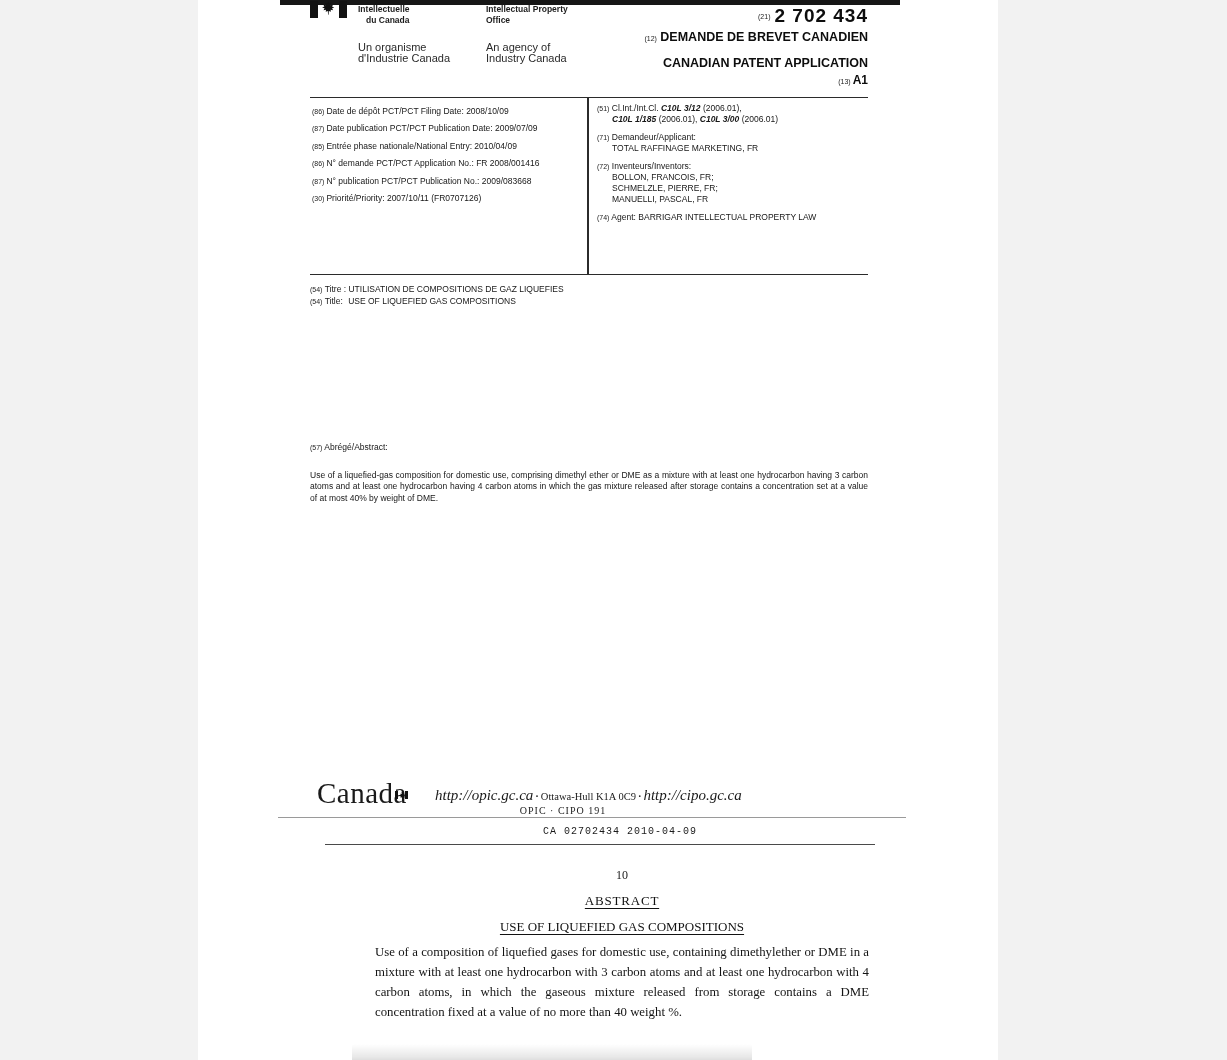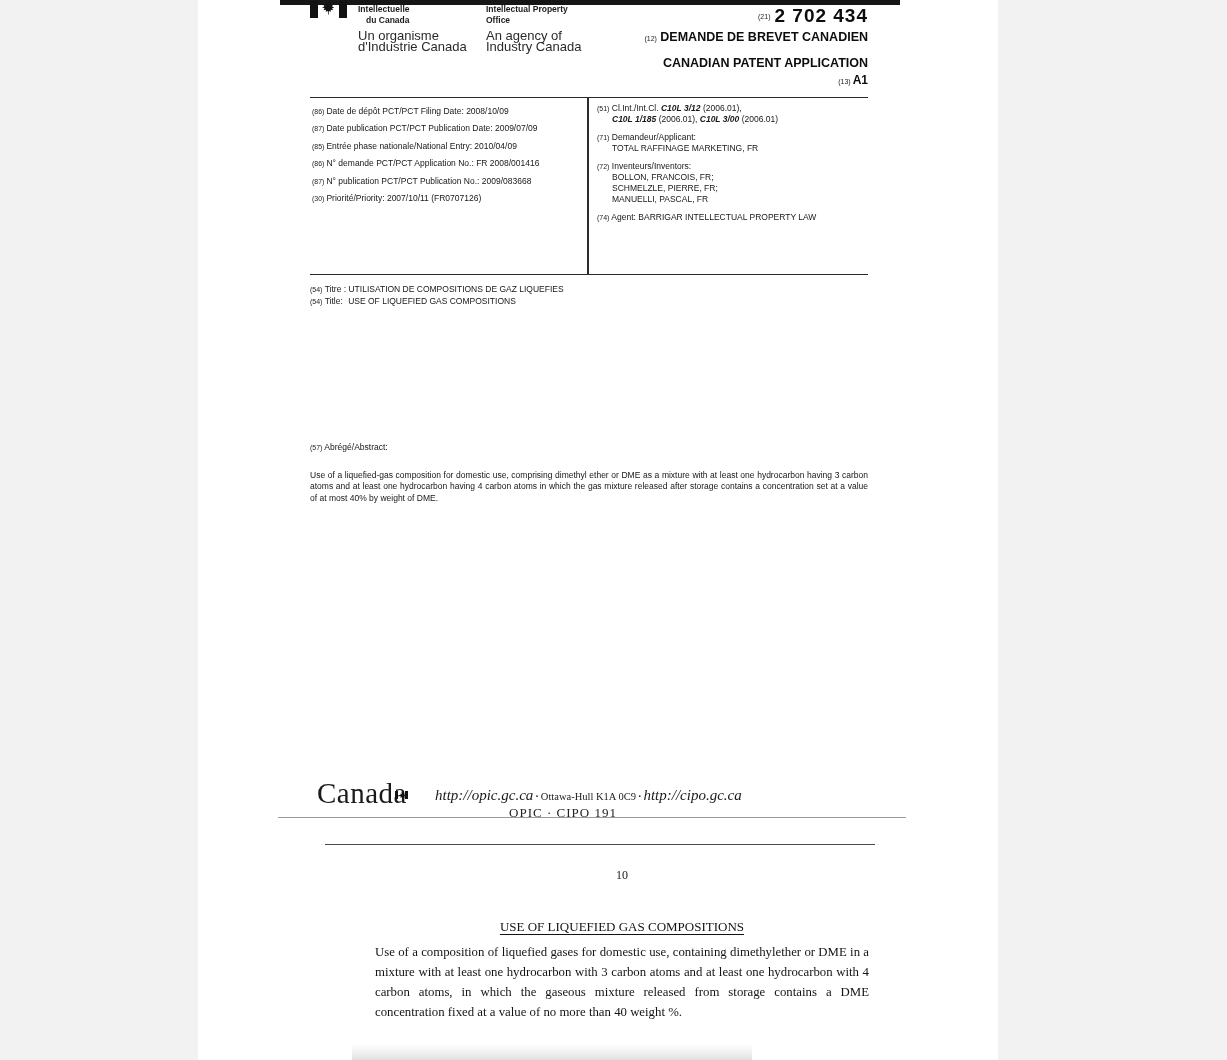--- a/index.html
+++ b/index.html
@@ -12,21 +12,21 @@
   .page{
     position:absolute;left:198px;top:0;width:800px;height:1060px;
     background:#ffffff;
   }
   .abs{position:absolute;}
 
   
   .topbar{left:82px;top:0;width:620px;height:4.5px;background:#161616;}
   .flag-logo{left:112px;top:1px;}
   .org{font-size:8.5px;line-height:10.5px;color:#1c1c1c;font-weight:600;}
-  .org-sub{font-size:13px;line-height:10.5px;color:#2a2a2a;font-weight:400;}
+  .org-sub{font-size:11px;line-height:10.5px;color:#2a2a2a;font-weight:400;margin-top:11px;}
   .org-fr{left:160px;top:4px;text-align:right;}
   .org-fr-sub{left:160px;top:31px;}
   .org-en{left:288px;top:4px;}
   .org-en-sub{left:288px;top:31px;}
   .header-right{right:130px;top:5px;text-align:right;width:330px;}
   .fnum{font-size:7px;color:#222;font-weight:400;letter-spacing:0;}
   .pubnum-line{font-size:19px;font-weight:700;letter-spacing:1px;color:#0d0d0d;}
   .pubnum-line .fnum{letter-spacing:0;margin-right:4px;position:relative;top:-3px;}
   .doctype{font-size:12.5px;font-weight:700;line-height:14.5px;color:#0d0d0d;margin-top:3px;}
   .kind-line{font-size:12px;font-weight:700;margin-top:3px;color:#0d0d0d;}
@@ -51,21 +51,21 @@
   .abstract-body{margin-top:17px;line-height:11.3px;text-align:justify;}
 
   
   .serif{font-family:"Liberation Serif",serif;}
   .wordmark{left:119px;top:777px;font-size:29px;color:#1a1a1a;letter-spacing:0.5px;}
   .wordmark .lasta{position:relative;}
   .wordmark .mini-flag{position:absolute;top:-4px;left:1px;}
   .footer-contact{left:237px;top:787px;width:256px;text-align:center;font-size:10.5px;color:#1a1a1a;white-space:nowrap;}
   .footer-contact .url{font-style:italic;font-size:15px;}
   .footer-contact .dot{font-weight:700;margin:0 2px;}
-  .footer-code{left:237px;top:805px;width:256px;text-align:center;font-size:13px;letter-spacing:1px;color:#222;}
+  .footer-code{left:237px;top:805px;width:256px;text-align:center;font-size:10px;letter-spacing:1px;color:#222;}
   .opic-logo{left:515px;top:772px;width:160px;height:45px;display:flex;align-items:center;}
   .opic-logo .logotext{font-size:10.5px;letter-spacing:3.5px;color:#161616;}
 
   
   .page-divider{left:80px;top:817px;width:628px;height:1px;background:#9a9a9a;}
   .ca-stamp{left:152px;top:826px;width:540px;text-align:center;
     font-family:"Liberation Mono","DejaVu Sans Mono",monospace;
     font-size:10px;letter-spacing:1px;color:#1a1a1a;}
   .stamp-rule{left:127px;top:844px;width:550px;height:1.2px;background:#4a4a4a;}
   .pagenum{left:174px;top:868px;width:500px;text-align:center;font-size:12px;color:#1a1a1a;}
@@ -213,21 +213,23 @@
           </svg></span></span>
   </div>
 
   <div class="abs footer-contact serif">
     <span class="url">http://opic.gc.ca</span><span class="dot">·</span><span>Ottawa-Hull K1A 0C9</span><span class="dot">·</span><span class="url">http://cipo.gc.ca</span>
   </div>
   <div class="abs footer-code serif">OPIC · CIPO  191</div>
 
 
   <div class="abs page-divider"></div>
+  <div class="abs ca-stamp">CA 02702434 2010-04-09</div>
   <div class="abs stamp-rule"></div>
 
   <div class="abs pagenum serif">10</div>
+  <div class="abs p2-heading serif"><span>ABSTRACT</span></div>
   <div class="abs p2-subheading serif"><span>USE OF LIQUEFIED GAS COMPOSITIONS</span></div>
   <div class="abs p2-body serif">Use of a composition of liquefied gases for domestic use, containing dimethylether or DME in a mixture with at least one hydrocarbon with 3 carbon atoms and at least one hydrocarbon with 4 carbon atoms, in which the gaseous mixture released from storage contains a DME concentration fixed at a value of no more than 40 weight %.</div>
 
 </div>
 
 <div class="abs bottom-shadow"></div>
 
 </body></html>

